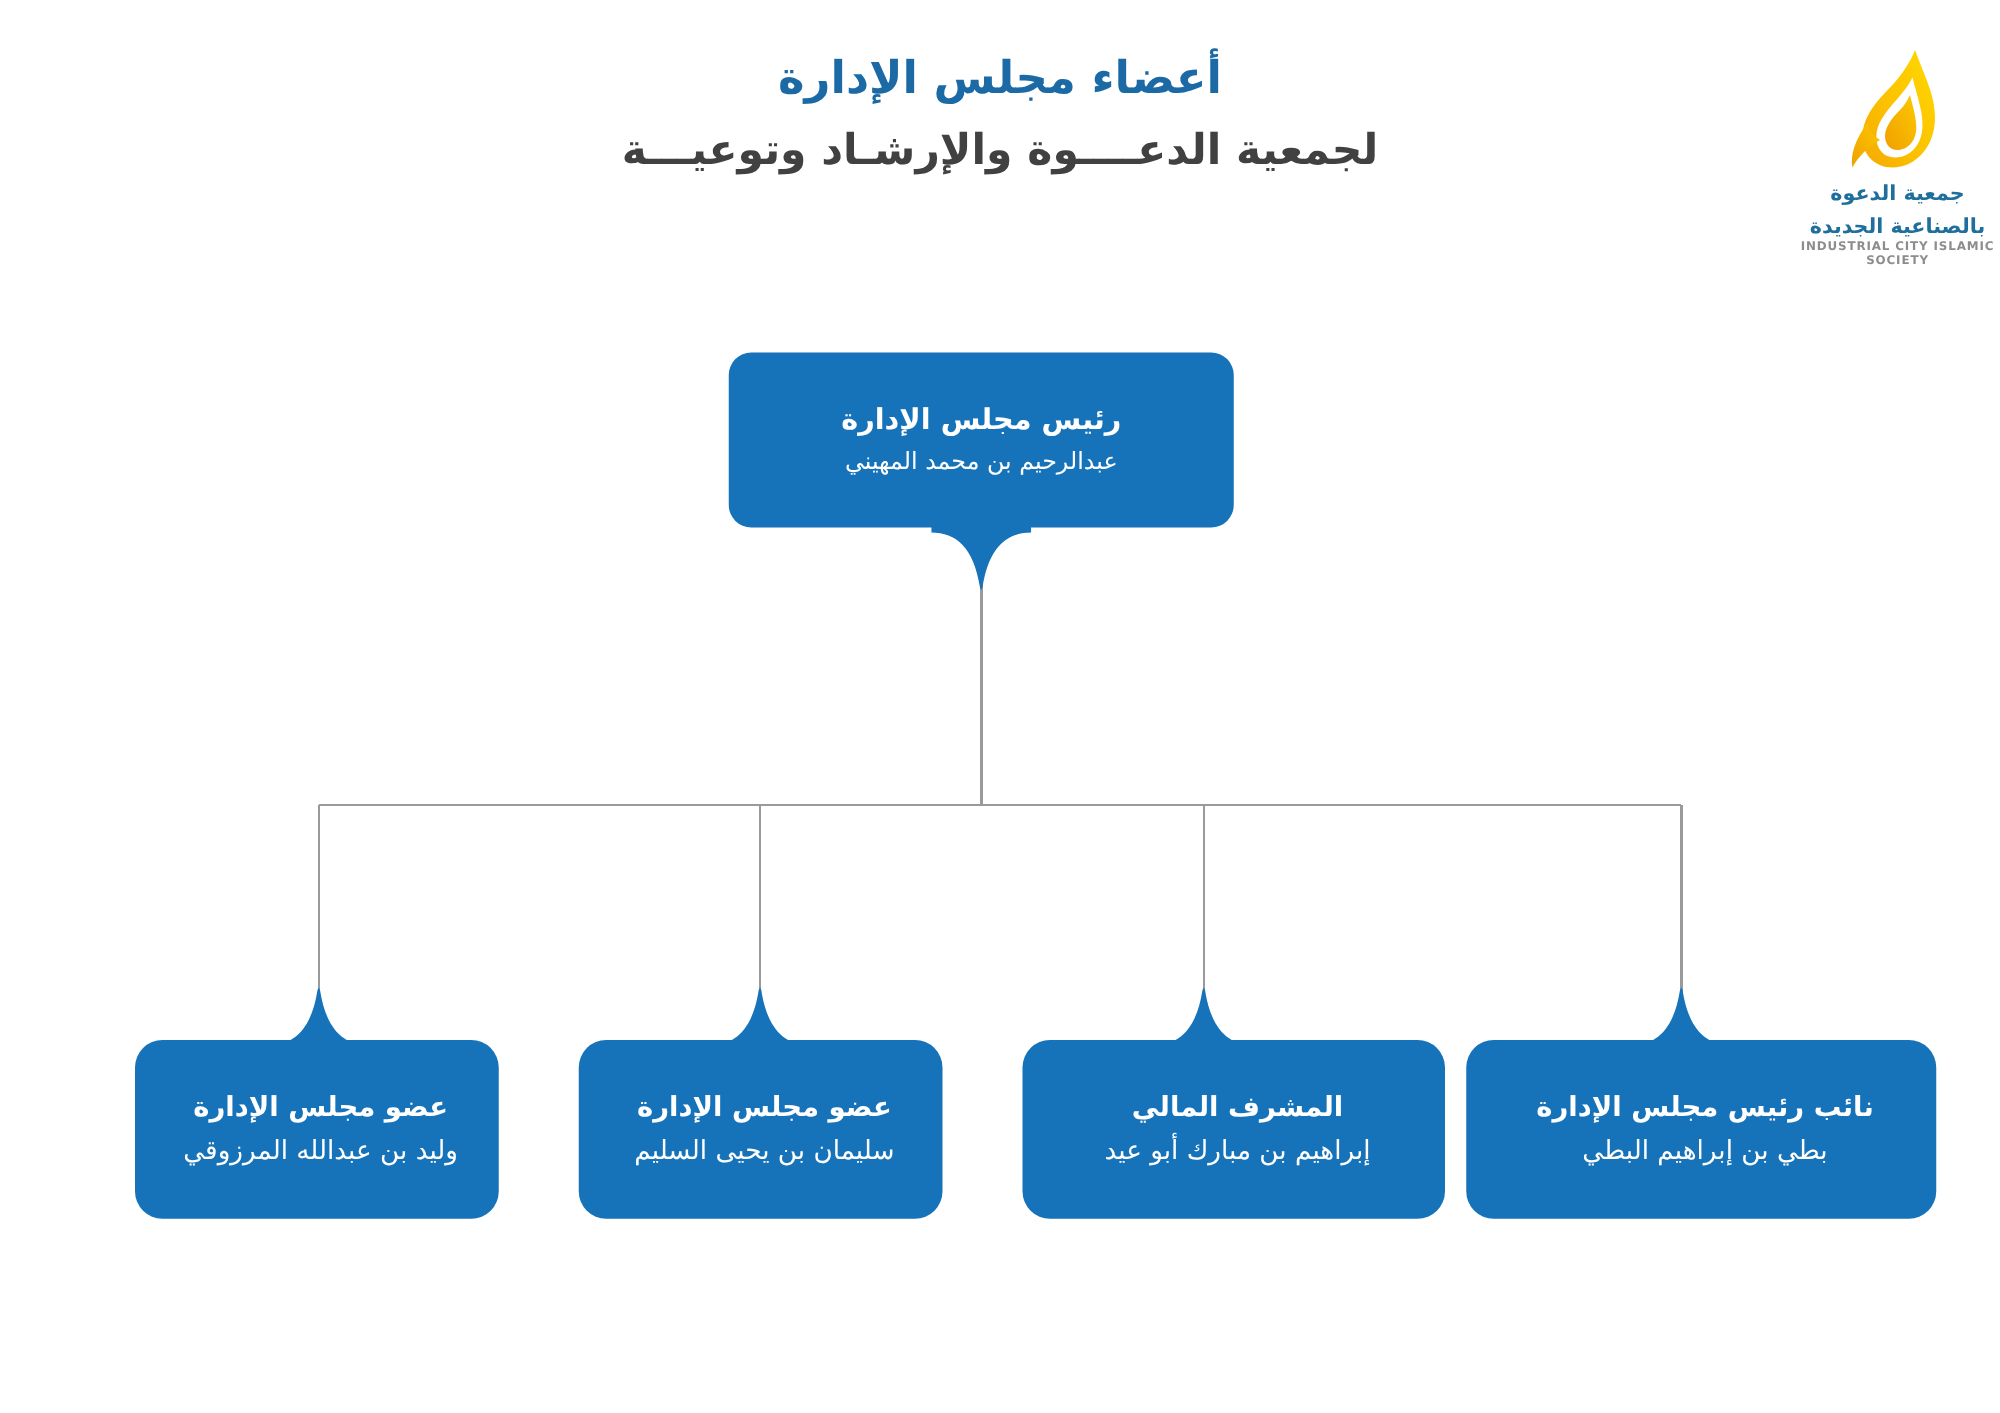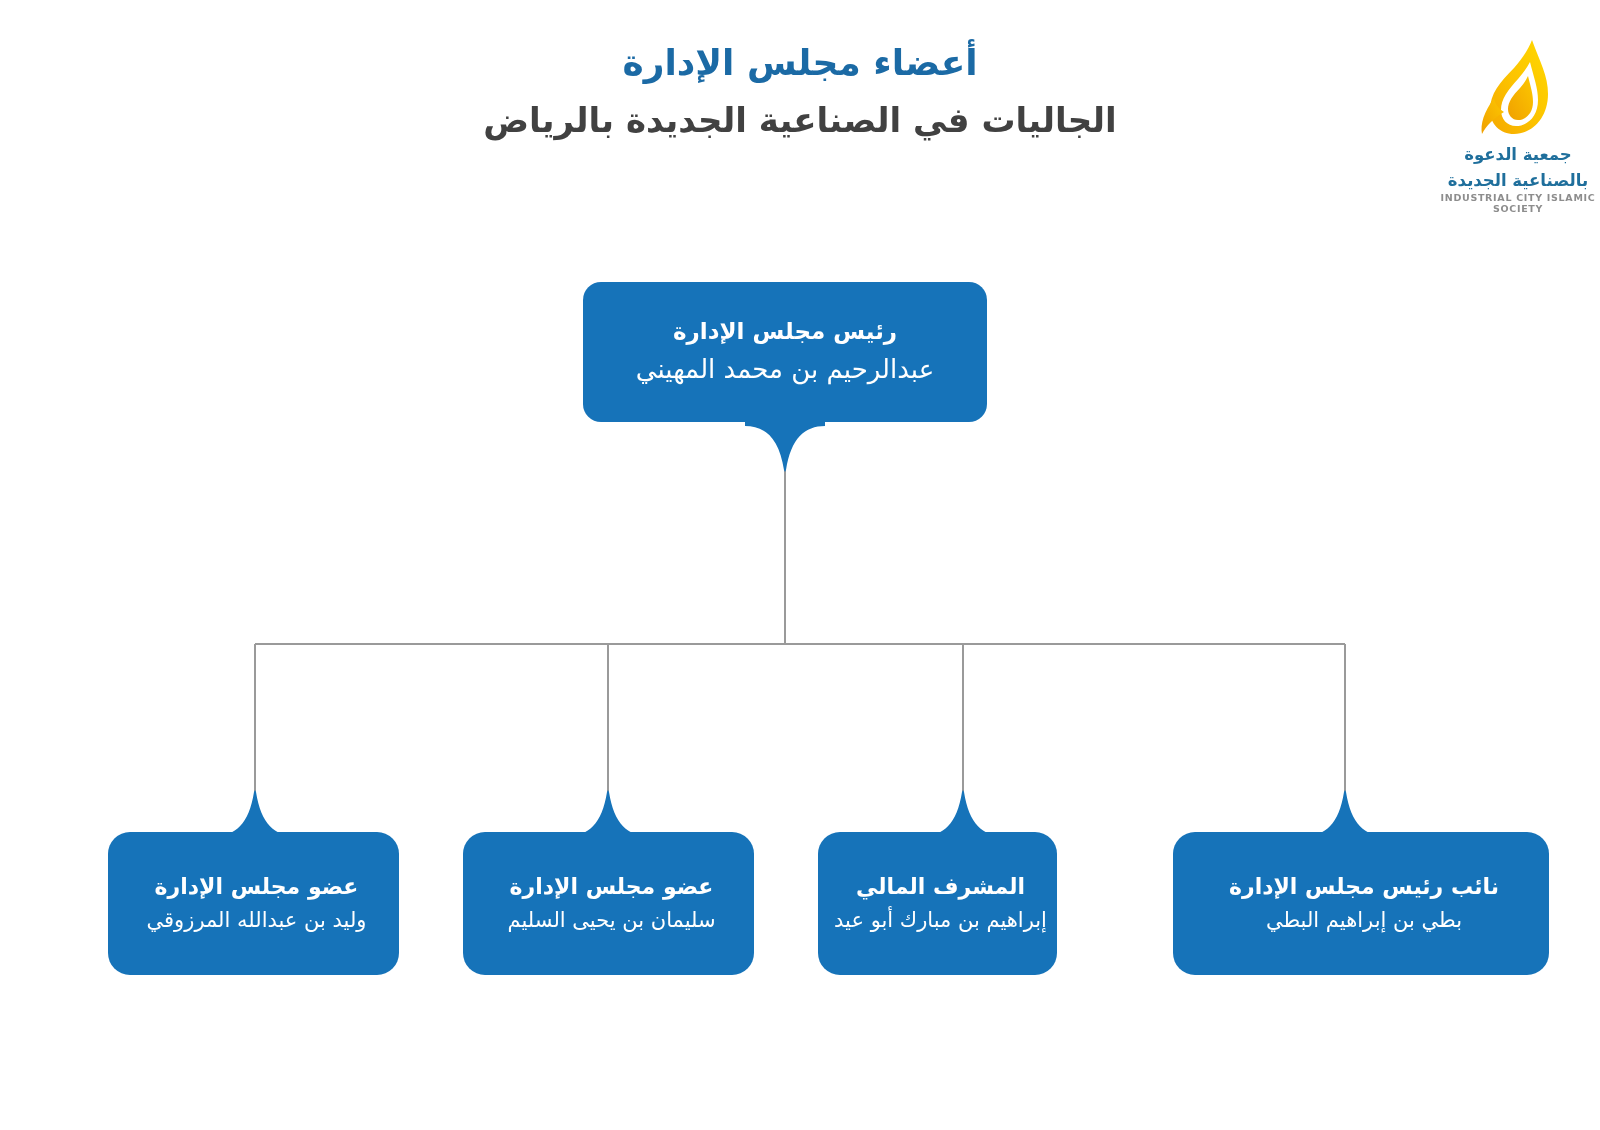--- a/index.html
+++ b/index.html
@@ -122,48 +122,48 @@
   }
 
   .node-root {
     left: 583px;
     top: 282px;
     width: 404px;
     height: 140px;
     border-radius: 18px;
   }
   .node-root .role { font-size: 23px; }
-  .node-root .person { font-size: 26px; }
+  .node-root .person { font-size: 19px; }
 
   .node-child {
     top: 832px;
     height: 143px;
     border-radius: 22px;
     padding-left: 20px;
   }
   .node-c0 { left: 108px;  width: 291px; }
   .node-c1 { left: 463px;  width: 291px; }
-  .node-c2 { left: 818px;  width: 239px; }
+  .node-c2 { left: 818px;  width: 338px; }
   .node-c3 { left: 1173px; width: 376px; }
 
   
   .tail {
     position: absolute;
     pointer-events: none;
   }
 </style>
 </head>
 <body>
 
 <div id="canvas">
 
   <div class="header-block">
     <div class="title-main">أعضاء مجلس الإدارة</div>
     <div class="subtitle-wrap">
-      <span class="subtitle-line">الجاليات في الصناعية الجديدة بالرياض</span>
+      <span class="subtitle-line">لجمعية الدعــــوة والإرشـاد وتوعيـــة</span>
     </div>
   </div>
 
   <div class="logo">
     <svg class="logo-flame" width="96" height="108" viewBox="0 0 96 108">
       <defs>
         <linearGradient id="flameGrad" x1="0" y1="1" x2="1" y2="0">
           <stop offset="0%" stop-color="#f5a800"></stop>
           <stop offset="45%" stop-color="#fcc200"></stop>
           <stop offset="100%" stop-color="#ffd900"></stop>

